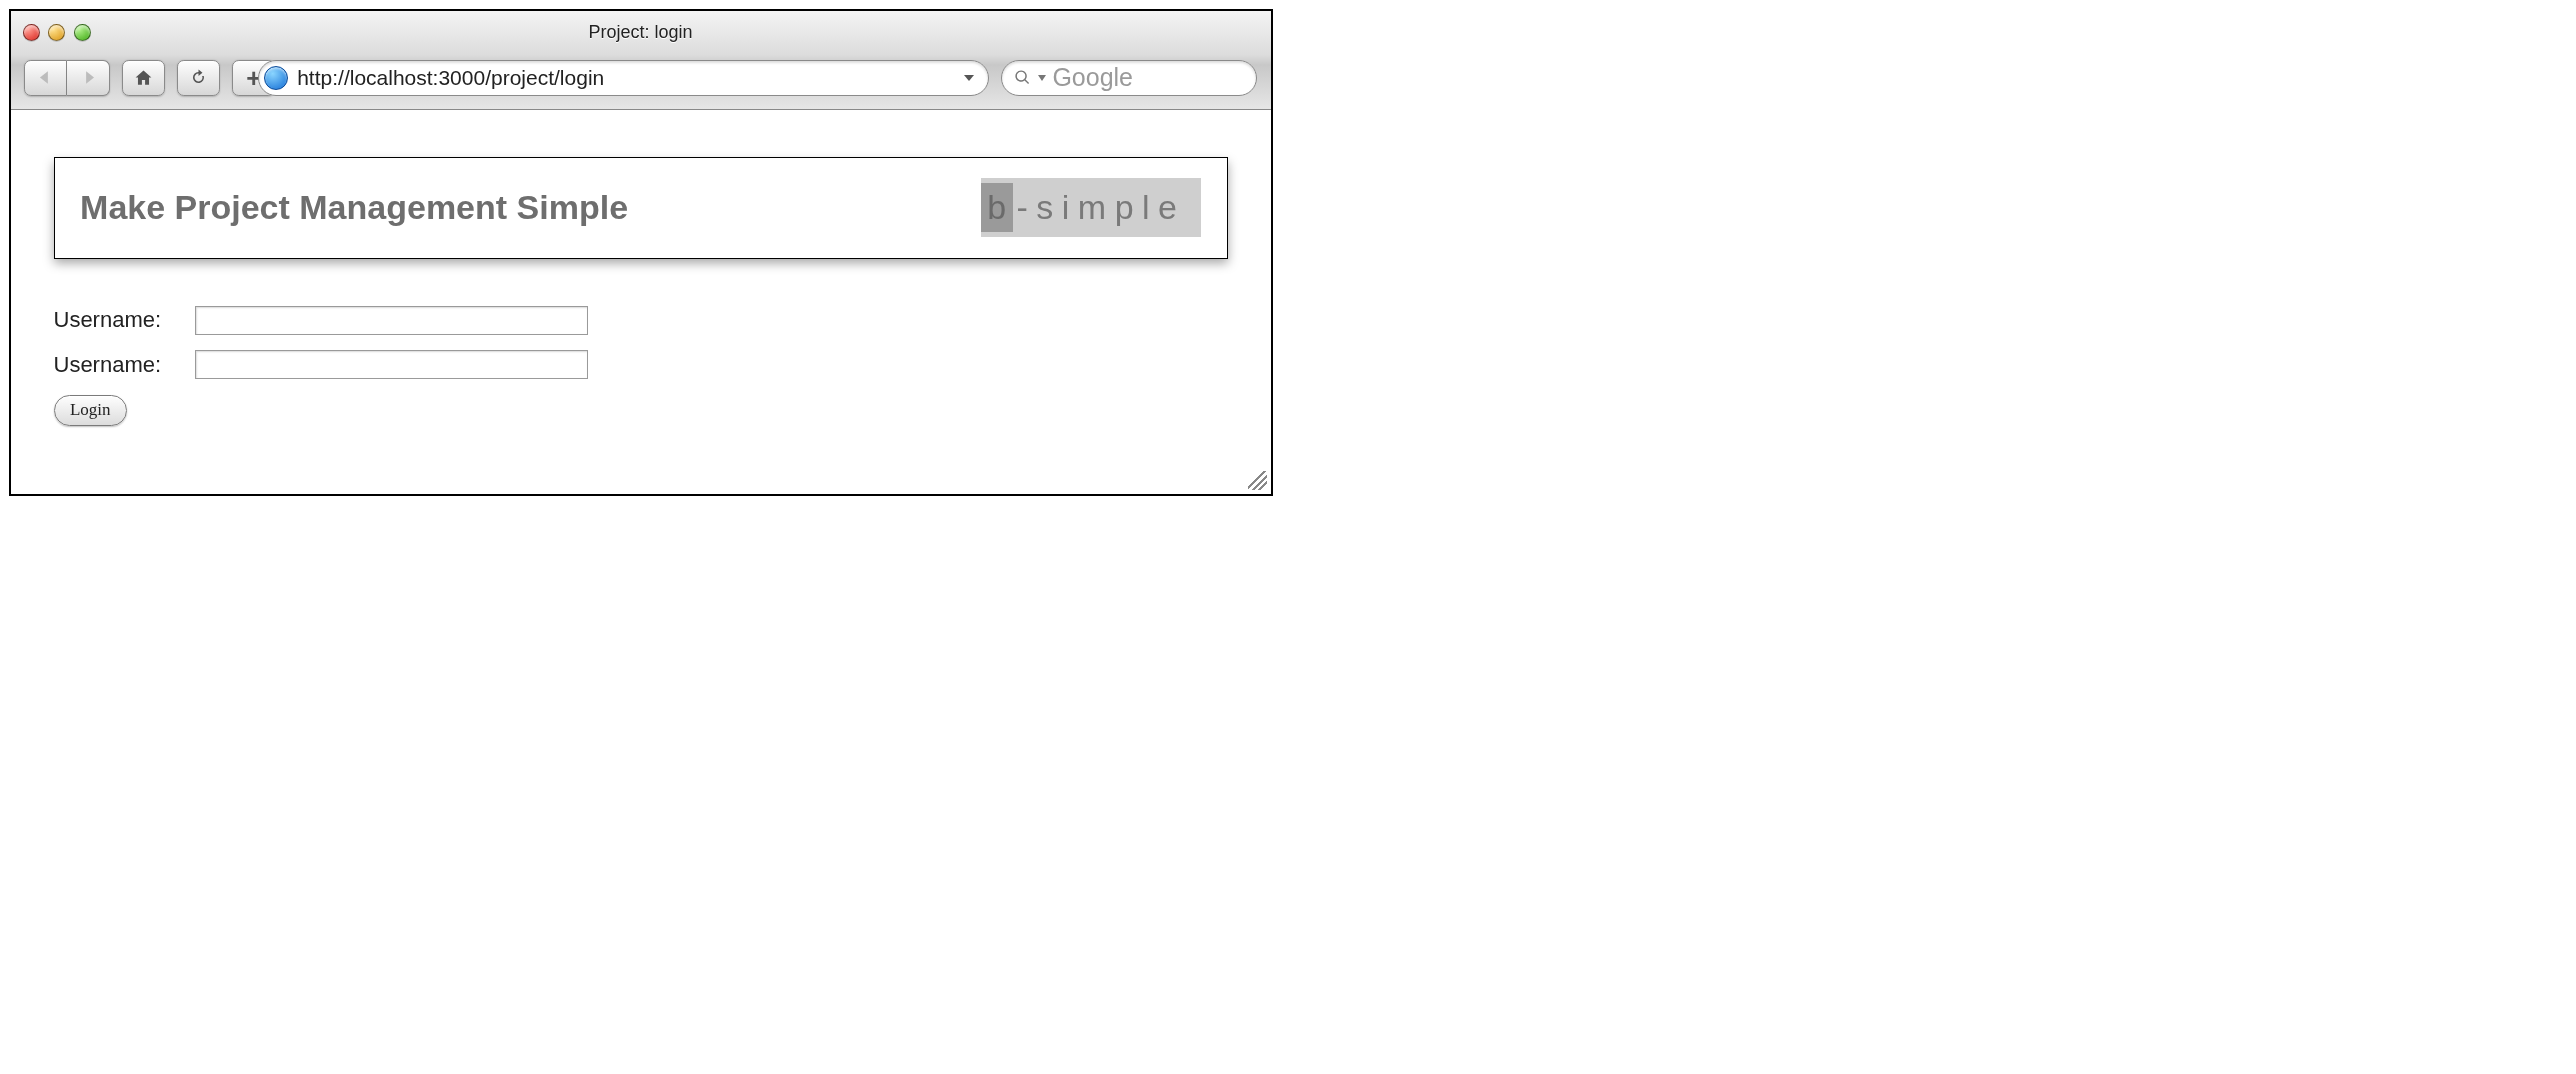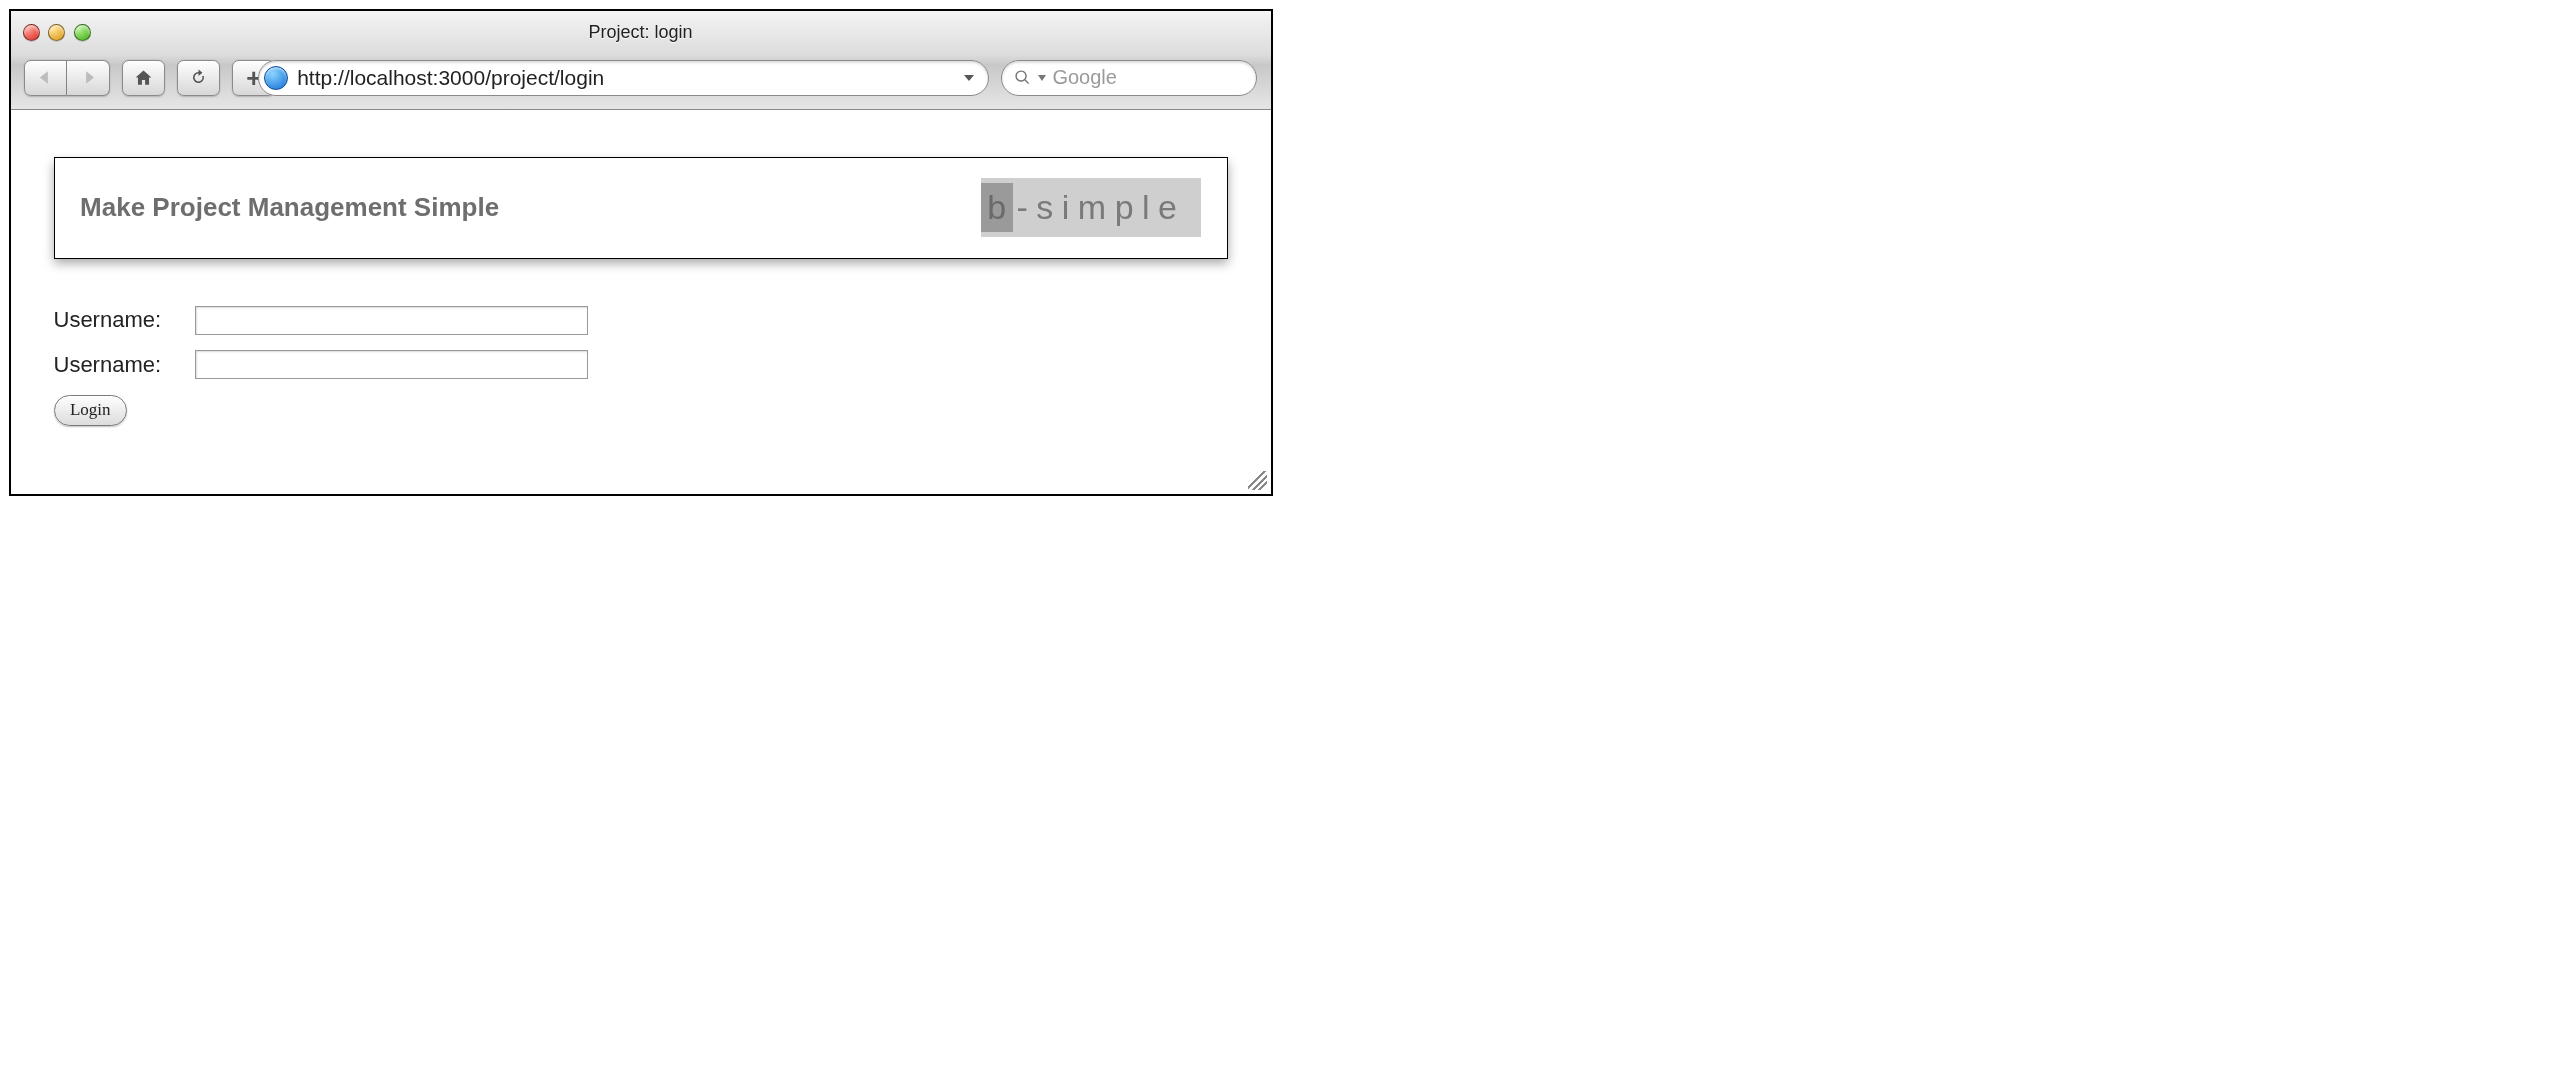--- a/index.html
+++ b/index.html
@@ -116,21 +116,21 @@
     height: 36px;
     border: 0.9px solid #8a8a8a;
     border-radius: 18px;
     background: #fff;
     box-shadow: inset 0 1.7px 2.6px rgba(0,0,0,.15);
     display: flex;
     align-items: center;
     padding: 0 12px;
     gap: 6.8px;
     color: #9a9a9a;
-    font-size: 20px;
+    font-size: 25px;
   }
   .search svg { width: 17px; height: 17px; fill: #777; flex:0 0 17px;}
   .search .caret {
     width:0;height:0;border-left:4.3px solid transparent;border-right:4.3px solid transparent;border-top:6px solid #777;
   }
   
   .viewport {
     background: #fff;
     padding: 47px 43px 34px 43px;
     min-height: 384px;
@@ -139,21 +139,21 @@
   .banner {
     border: 1.7px solid #000;
     background: #fff;
     padding: 20.5px 25.6px;
     display: flex;
     align-items: center;
     justify-content: space-between;
     box-shadow: 0 5.1px 10.2px rgba(0,0,0,.35);
   }
   .banner-title {
-    font-size: 26px;
+    font-size: 34px;
     font-weight: 700;
     color: #6e6e6e;
   }
   .logo {
     background: #cfcfcf;
     color: #7a7a7a;
     font-size: 34px;
     letter-spacing: 8.5px;
     padding: 5.1px 15.4px 5.1px 0;
     display: flex;

